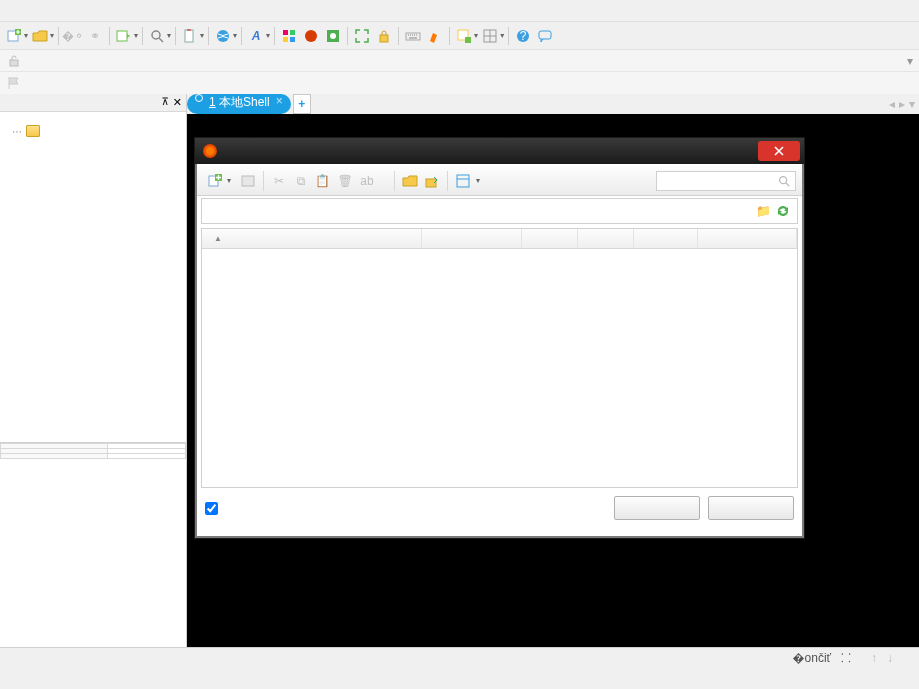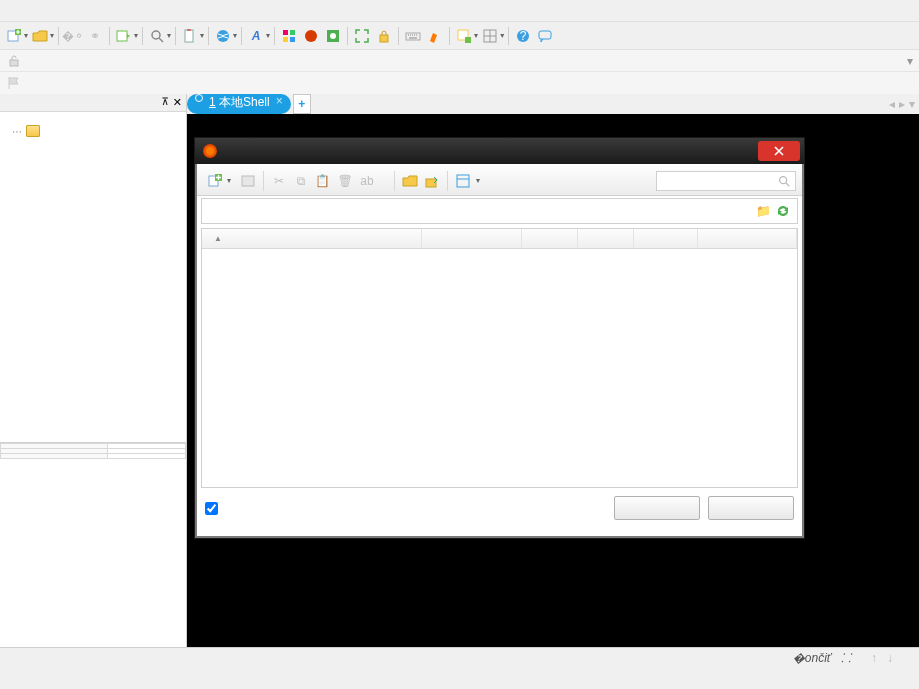--- a/index.html
+++ b/index.html
@@ -54,21 +54,21 @@
 .dlg-path { height: 26px; margin: 0 6px 4px 6px; border: 1px solid #d0d0d0; display: flex; align-items: center; padding: 0 6px; background: #fff; }
 .dlg-path .rref { margin-left: auto; display: flex; gap: 4px; align-items: center; }
 .dlg-list { margin: 0 6px; border: 1px solid #d0d0d0; height: 260px; background: #fff; }
 .colhead { height: 20px; background: linear-gradient(#fdfdfd,#efefef); border-bottom: 1px solid #d8d8d8; display: flex; }
 .colhead div { border-right: 1px solid #e4e4e4; padding: 2px 8px; font-size: 11px; display: flex; align-items: center; gap: 4px; }
 .dlg-foot { height: 40px; display: flex; align-items: center; padding: 0 10px; gap: 8px; }
 .dlg-foot label { display: flex; align-items: center; gap: 4px; }
 .dlg-foot .btns { margin-left: auto; display: flex; gap: 8px; }
 .dlg-foot button { width: 86px; height: 24px; background: linear-gradient(#fdfdfd,#e8e8e8); border: 1px solid #b0b0b0; border-radius: 2px; }
 
-.statusbar { height: 20px; background: #f0f0f0; border-top: 1px solid #d0d0d0; display: flex; align-items: center; padding: 0 6px; font-size: 11px; color: #555; font-style: italic; }
+.statusbar { height: 20px; background: #f0f0f0; border-top: 1px solid #d0d0d0; display: flex; align-items: center; padding: 0 6px; font-size: 11px; color: #555; }
 .statusbar .r { margin-left: auto; display: flex; gap: 10px; align-items: center; }
 .statusbar .dim { color: #bbb; }
 
 .ico { width: 16px; height: 16px; }
 </style>
 </head>
 <body>
 
 <div class="menubar">
   <span></span>

